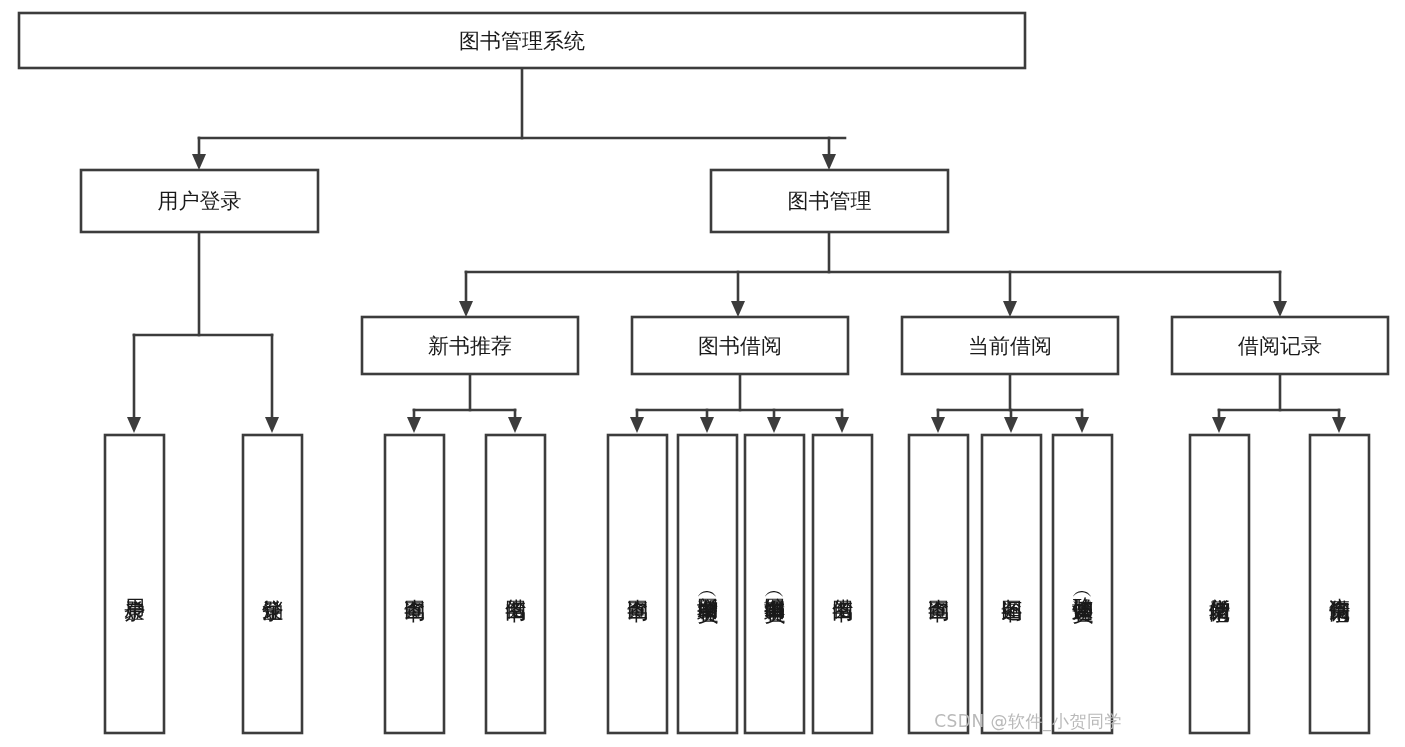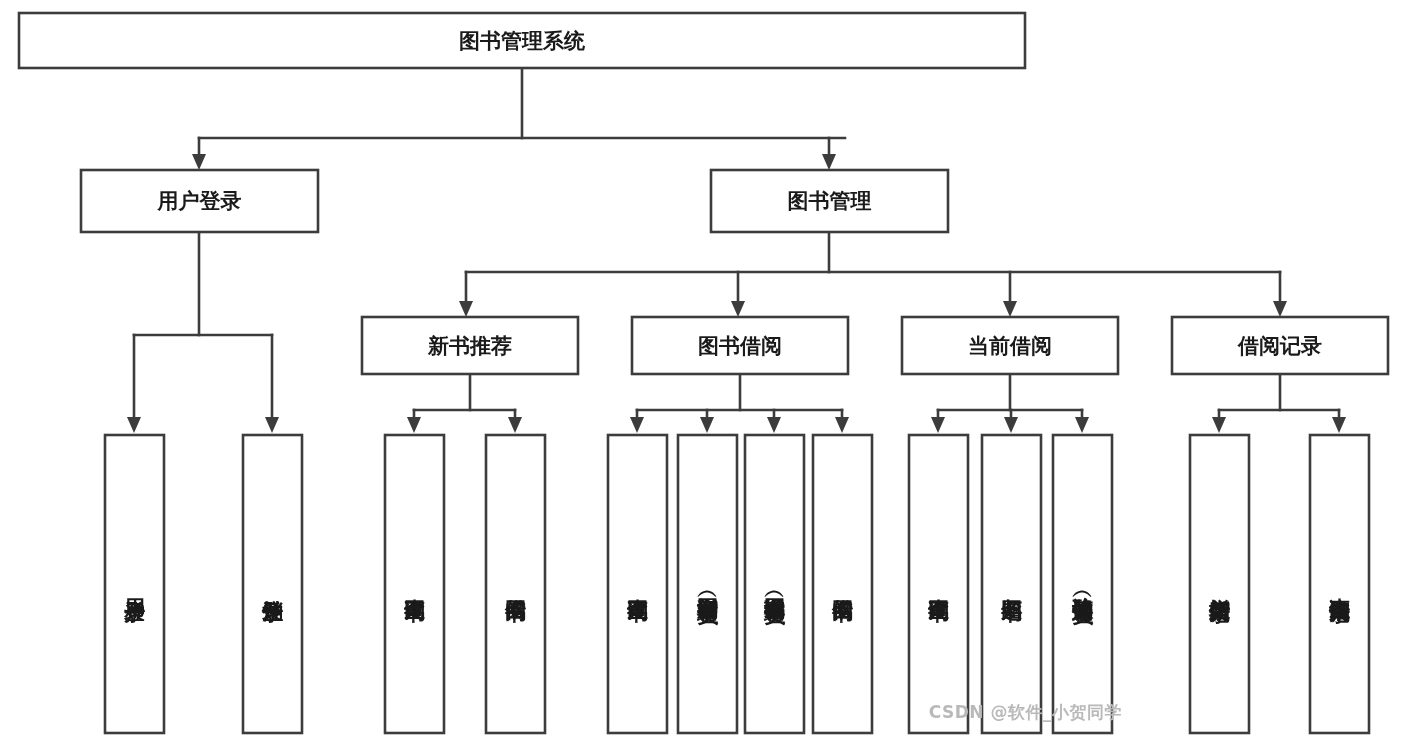--- a/index.html
+++ b/index.html
@@ -11,21 +11,20 @@
     width: 1405px;
     height: 747px;
     font-family: "DejaVu Sans", "Liberation Sans", sans-serif;
     overflow: hidden;
   }
   #diagram-root {
     position: relative;
     width: 1130px;
     height: 747px;
     background: #ffffff;
-    font-weight: bold;
   }
   svg#tree-svg {
     position: absolute;
     left: 0;
     top: 0;
     width: 1405px;
     height: 747px;
     display: block;
   }
   .node-box {
@@ -61,21 +60,21 @@
     font-size: 21px;
     line-height: 1.08;
     color: #1a1a1a;
     letter-spacing: 1px;
     white-space: nowrap;
     pointer-events: none;
   }
   .watermark {
     position: absolute;
     right: 8px;
-    bottom: 23px;
+    bottom: 14px;
     font-family: "DejaVu Sans", "Liberation Sans", sans-serif;
     font-size: 17px;
     color: #b9b9b9;
     letter-spacing: 0.5px;
     white-space: nowrap;
   }
 </style>
 </head>
 <body>
 

